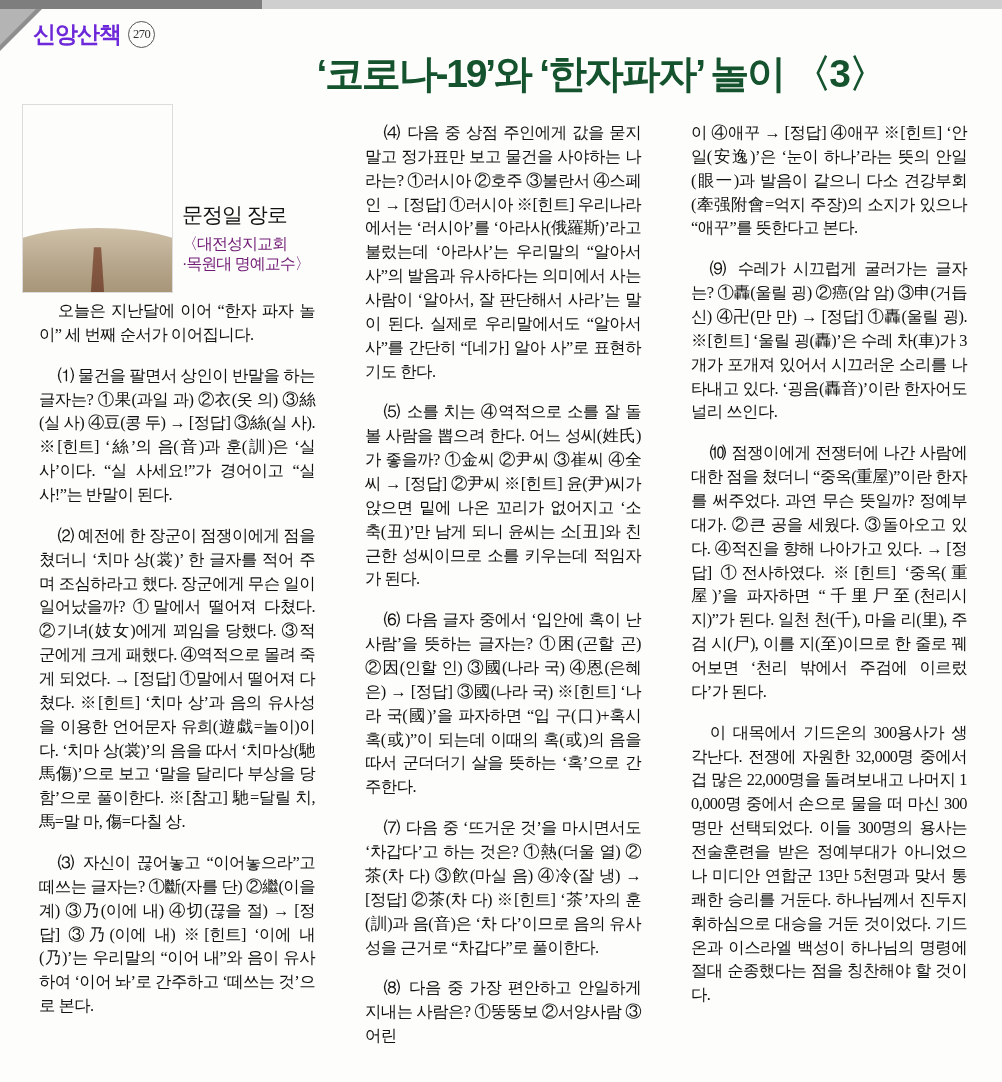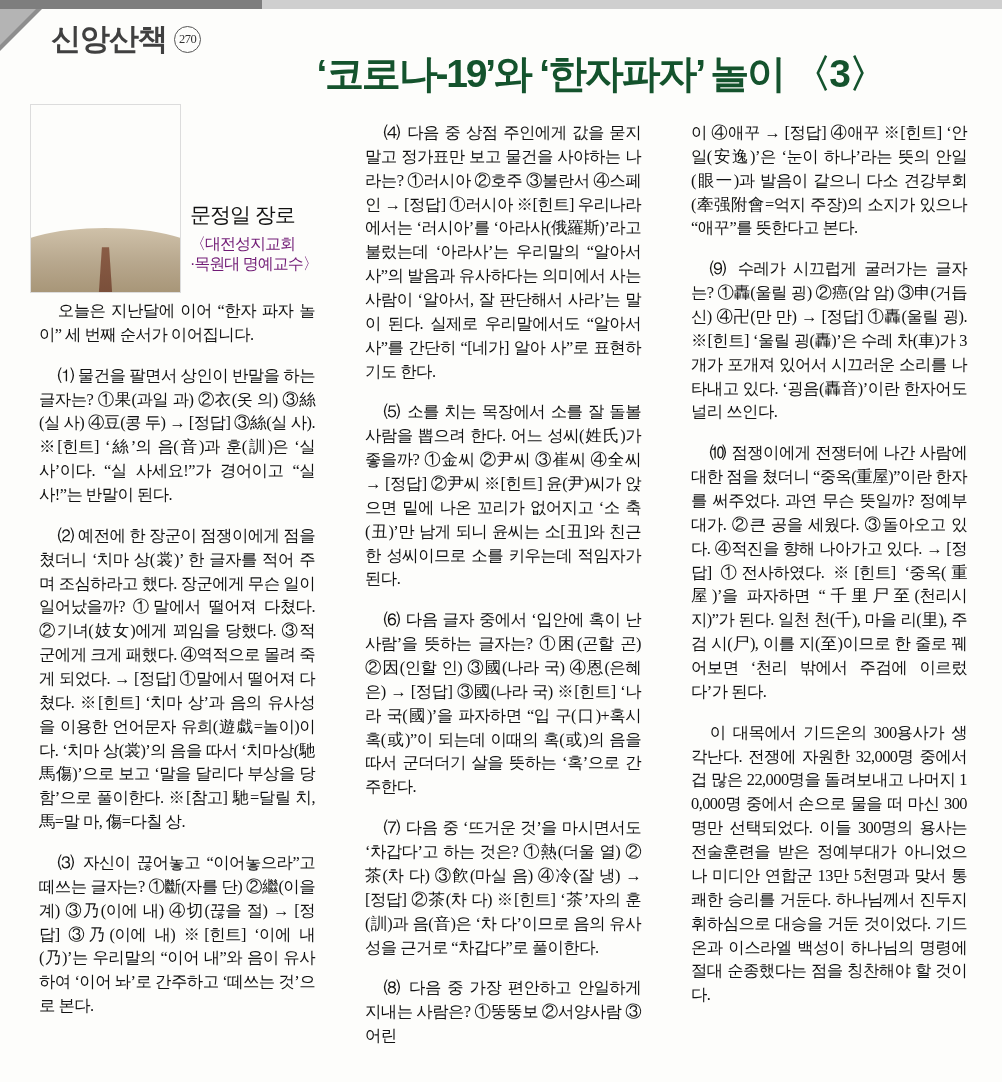--- a/index.html
+++ b/index.html
@@ -54,24 +54,23 @@
   .series-badge {
     position: absolute;
     left: 33px; top: 10px;
     display: flex;
     align-items: center;
     gap: 7px;
   }
   .series-name {
     font-family: "Liberation Sans", "DejaVu Sans", sans-serif;
     font-weight: bold;
-    font-size: 30px;
+    font-size: 23px;
     letter-spacing: -1px;
-    color: #404040;
-    margin-left: 18px;
+    color: #6d28d9;
   }
   .series-number {
     display: inline-flex;
     align-items: center;
     justify-content: center;
     width: 25px; height: 25px;
     border: 1.3px solid #555;
     border-radius: 50%;
     font-family: "Liberation Serif", serif;
     font-size: 12.5px;
@@ -117,21 +116,21 @@
     text-indent: 1.15em;
   }
   .col p.noindent {
     text-indent: 0;
   }
 
   
   .byline-block {
     float: left;
     width: 310px;
-    margin: 0 0 6px 8px;
+    margin: 0 0 6px 0;
   }
   .portrait {
     width: 151px;
     height: 189px;
     border: 1px solid #dcdcdc;
     box-sizing: border-box;
     float: left;
     background:
       radial-gradient(ellipse 44px 54px at 50% 34%, #e8c3a4 0%, #e0b594 58%, rgba(224,181,148,0) 62%),
       radial-gradient(ellipse 54px 30px at 50% 14%, #7d7569 0%, #5f584e 48%, rgba(95,88,78,0) 72%),
@@ -215,21 +214,21 @@
       <div style="clear:both"></div>
     </div>
     <p>오늘은 지난달에 이어 “한자 파자 놀이” 세 번째 순서가 이어집니다.</p>
     <p>⑴ 물건을 팔면서 상인이 반말을 하는 글자는? ①果(과일 과) ②衣(옷 의) ③絲(실 사) ④豆(콩 두) → [정답] ③絲(실 사). ※[힌트] ‘絲’의 음(音)과 훈(訓)은 ‘실 사’이다. “실 사세요!”가 경어이고 “실 사!”는 반말이 된다.</p>
     <p>⑵ 예전에 한 장군이 점쟁이에게 점을 쳤더니 ‘치마 상(裳)’ 한 글자를 적어 주며 조심하라고 했다. 장군에게 무슨 일이 일어났을까? ①말에서 떨어져 다쳤다. ②기녀(妓女)에게 꾀임을 당했다. ③적군에게 크게 패했다. ④역적으로 몰려 죽게 되었다. → [정답] ①말에서 떨어져 다쳤다. ※[힌트] ‘치마 상’과 음의 유사성을 이용한 언어문자 유희(遊戱=놀이)이다. ‘치마 상(裳)’의 음을 따서 ‘치마상(馳馬傷)’으로 보고 ‘말을 달리다 부상을 당함’으로 풀이한다. ※[참고] 馳=달릴 치, 馬=말 마, 傷=다칠 상.</p>
     <p>⑶ 자신이 끊어놓고 “이어놓으라”고 떼쓰는 글자는? ①斷(자를 단) ②繼(이을 계) ③乃(이에 내) ④切(끊을 절) → [정답] ③乃(이에 내) ※[힌트] ‘이에 내(乃)’는 우리말의 “이어 내”와 음이 유사하여 ‘이어 놔’로 간주하고 ‘떼쓰는 것’으로 본다.</p>
   </div>
 
   <div class="col">
     <p>⑷ 다음 중 상점 주인에게 값을 묻지 말고 정가표만 보고 물건을 사야하는 나라는? ①러시아 ②호주 ③불란서 ④스페인 → [정답] ①러시아 ※[힌트] 우리나라에서는 ‘러시아’를 ‘아라사(俄羅斯)’라고 불렀는데 ‘아라사’는 우리말의 “알아서 사”의 발음과 유사하다는 의미에서 사는 사람이 ‘알아서, 잘 판단해서 사라’는 말이 된다. 실제로 우리말에서도 “알아서 사”를 간단히 “[네가] 알아 사”로 표현하기도 한다.</p>
-    <p>⑸ 소를 치는 목장에서 소를 잘 돌볼 사람을 뽑으려 한다. 어느 성씨(姓氏)가 좋을까? ①金씨 ②尹씨 ③崔씨 ④全씨 → [정답] ②尹씨 ※[힌트] 윤(尹)씨가 앉으면 밑에 나온 꼬리가 없어지고 ‘소 축(丑)’만 남게 되니 윤씨는 소[丑]와 친근한 성씨이므로 소를 키우는데 적임자가 된다.</p>
+    <p>⑸ 소를 치는 ④역적으로 소를 잘 돌볼 사람을 뽑으려 한다. 어느 성씨(姓氏)가 좋을까? ①金씨 ②尹씨 ③崔씨 ④全씨 → [정답] ②尹씨 ※[힌트] 윤(尹)씨가 앉으면 밑에 나온 꼬리가 없어지고 ‘소 축(丑)’만 남게 되니 윤씨는 소[丑]와 친근한 성씨이므로 소를 키우는데 적임자가 된다.</p>
     <p>⑹ 다음 글자 중에서 ‘입안에 혹이 난 사람’을 뜻하는 글자는? ①困(곤할 곤) ②因(인할 인) ③國(나라 국) ④恩(은혜 은) → [정답] ③國(나라 국) ※[힌트] ‘나라 국(國)’을 파자하면 “입 구(口)+혹시 혹(或)”이 되는데 이때의 혹(或)의 음을 따서 군더더기 살을 뜻하는 ‘혹’으로 간주한다.</p>
     <p>⑺ 다음 중 ‘뜨거운 것’을 마시면서도 ‘차갑다’고 하는 것은? ①熱(더울 열) ②茶(차 다) ③飮(마실 음) ④冷(잘 냉) → [정답] ②茶(차 다) ※[힌트] ‘茶’자의 훈(訓)과 음(音)은 ‘차 다’이므로 음의 유사성을 근거로 “차갑다”로 풀이한다.</p>
     <p>⑻ 다음 중 가장 편안하고 안일하게 지내는 사람은? ①뚱뚱보 ②서양사람 ③어린</p>
   </div>
 
   <div class="col">
     <p class="noindent">이 ④애꾸 → [정답] ④애꾸 ※[힌트] ‘안일(安逸)’은 ‘눈이 하나’라는 뜻의 안일(眼一)과 발음이 같으니 다소 견강부회(牽强附會=억지 주장)의 소지가 있으나 “애꾸”를 뜻한다고 본다.</p>
     <p>⑼ 수레가 시끄럽게 굴러가는 글자는? ①轟(울릴 굉) ②癌(암 암) ③申(거듭 신) ④卍(만 만) → [정답] ①轟(울릴 굉). ※[힌트] ‘울릴 굉(轟)’은 수레 차(車)가 3개가 포개져 있어서 시끄러운 소리를 나타내고 있다. ‘굉음(轟音)’이란 한자어도 널리 쓰인다.</p>
     <p>⑽ 점쟁이에게 전쟁터에 나간 사람에 대한 점을 쳤더니 “중옥(重屋)”이란 한자를 써주었다. 과연 무슨 뜻일까? 정예부대가. ②큰 공을 세웠다. ③돌아오고 있다. ④적진을 향해 나아가고 있다. → [정답] ①전사하였다. ※[힌트] ‘중옥(重屋)’을 파자하면 “千里尸至(천리시지)”가 된다. 일천 천(千), 마을 리(里), 주검 시(尸), 이를 지(至)이므로 한 줄로 꿰어보면 ‘천리 밖에서 주검에 이르렀다’가 된다.</p>
     <p>이 대목에서 기드온의 300용사가 생각난다. 전쟁에 자원한 32,000명 중에서 겁 많은 22,000명을 돌려보내고 나머지 10,000명 중에서 손으로 물을 떠 마신 300명만 선택되었다. 이들 300명의 용사는 전술훈련을 받은 정예부대가 아니었으나 미디안 연합군 13만 5천명과 맞서 통쾌한 승리를 거둔다. 하나님께서 진두지휘하심으로 대승을 거둔 것이었다. 기드온과 이스라엘 백성이 하나님의 명령에 절대 순종했다는 점을 칭찬해야 할 것이다.</p>

